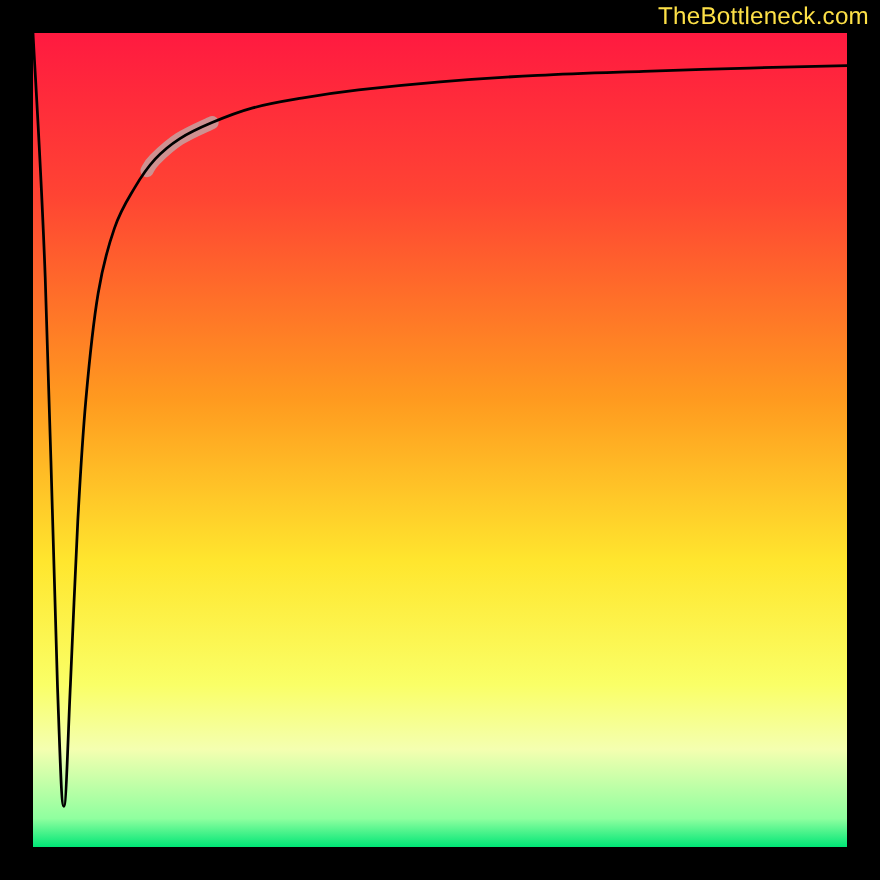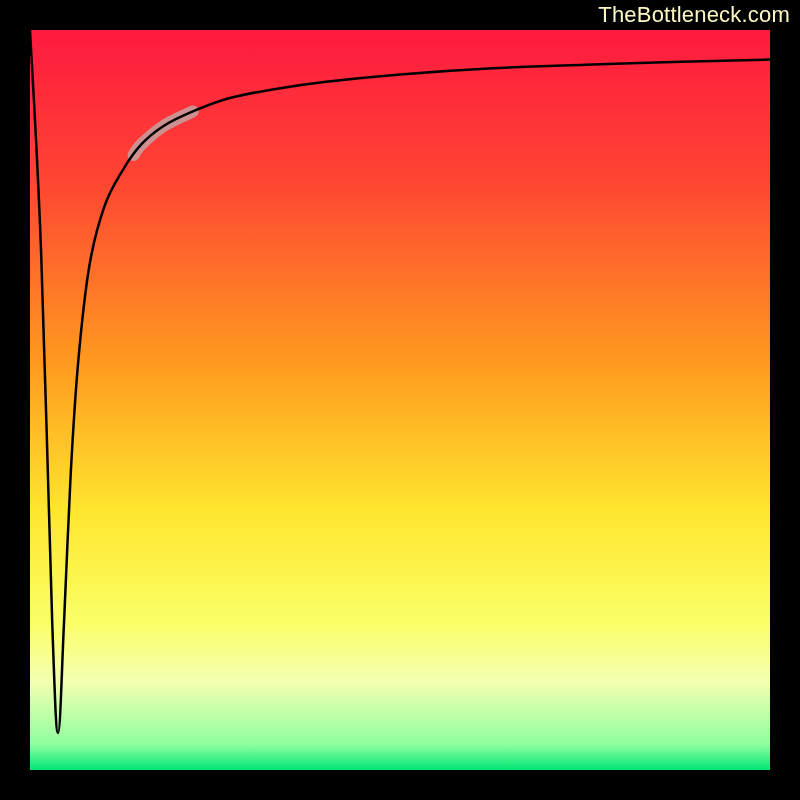--- a/index.html
+++ b/index.html
@@ -15,21 +15,21 @@
     position: relative;
     width: 800px;
     height: 800px;
     background: #000;
     box-sizing: border-box;
   }
   .watermark {
     position: absolute;
     top: 2px;
     right: 10px;
-    color: #fef9c3;
+    color: #fde047;
     font-size: 22px;
     font-weight: 500;
     letter-spacing: 0.2px;
     z-index: 10;
   }
   svg {
     display: block;
   }
 </style>
 </head>

